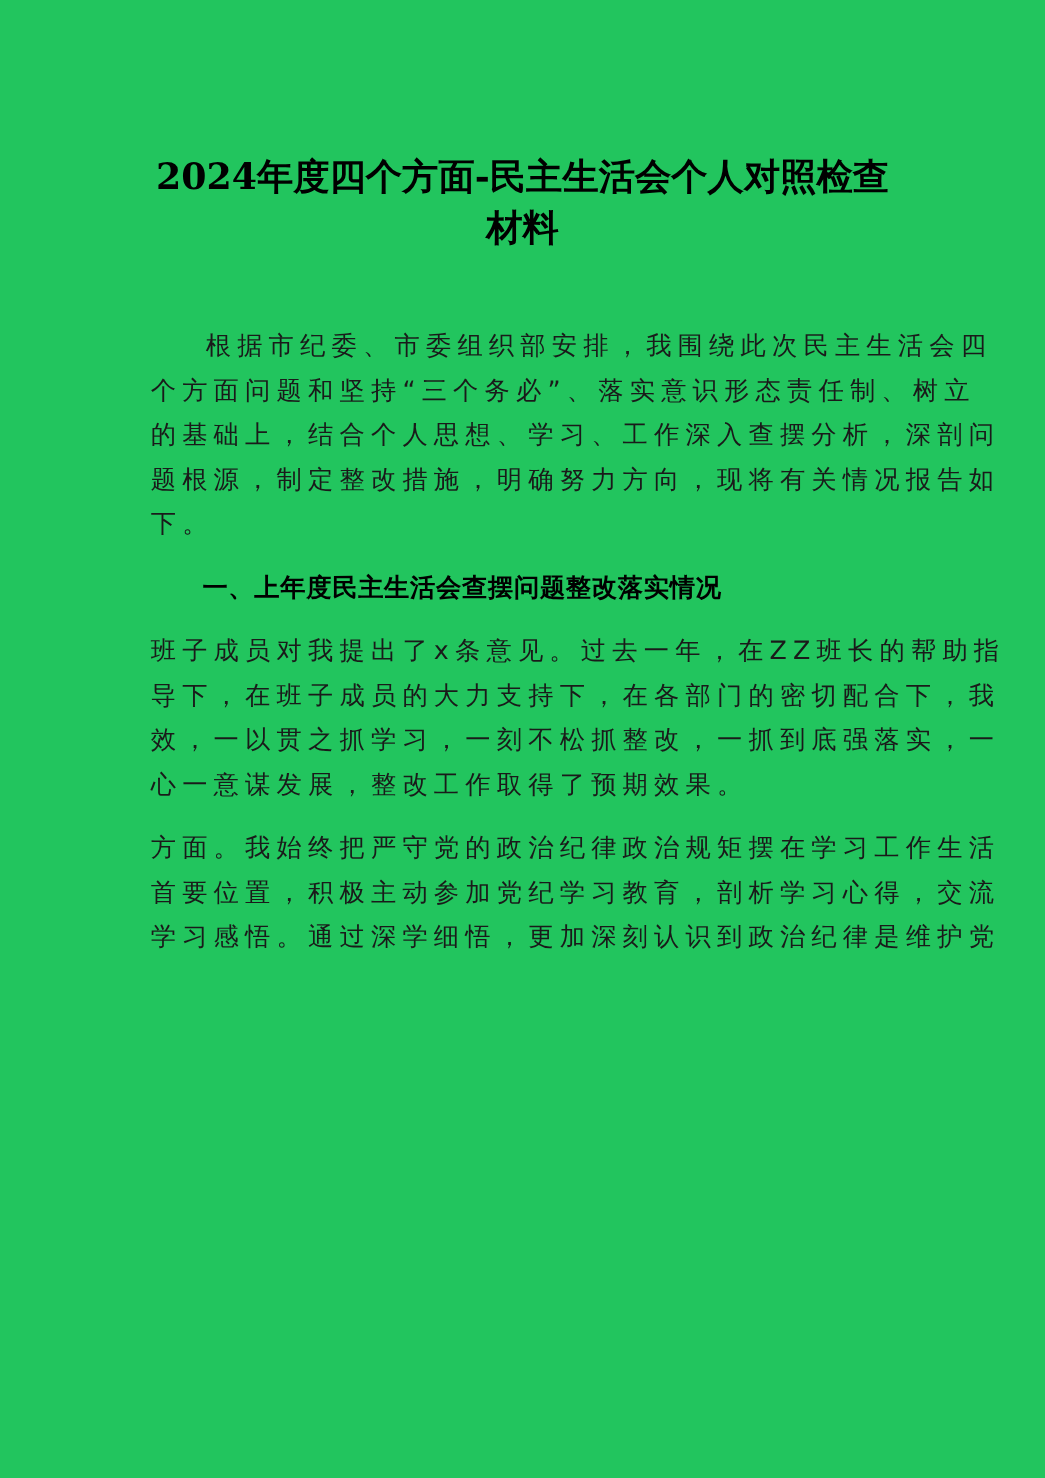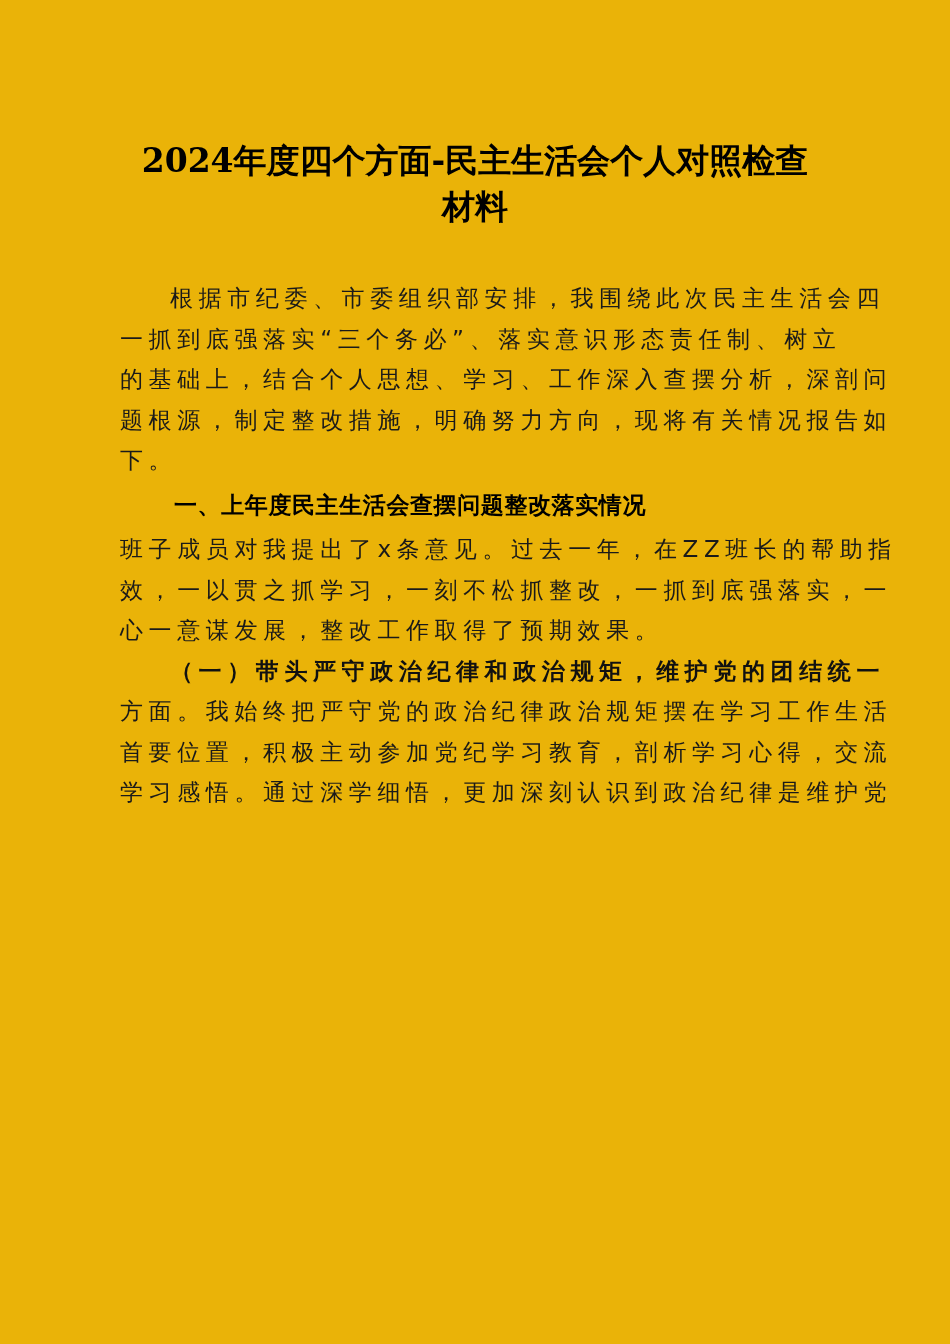--- a/index.html
+++ b/index.html
@@ -13,21 +13,21 @@
       position: relative;
       overflow: hidden;
       color: #111111;
     }
     .page {
       position: absolute;
       left: 0;
       top: 0;
       width: 950px;
       height: 1344px;
-      background: #eab308;
+      background: #22c55e;
     }
     .title {
       position: absolute;
       left: 110px;
       top: 138px;
       width: 730px;
       text-align: center;
       font-family: "DejaVu Serif", "Liberation Serif", serif;
       font-weight: bold;
       font-size: 33px;
@@ -40,21 +40,21 @@
       display: block;
       white-space: nowrap;
     }
     .body {
       position: absolute;
       left: 120px;
       top: 278px;
       width: 702px;
     }
     .para {
-      margin: 0;
+      margin: 17px;
       font-family: "DejaVu Sans", "Liberation Sans", sans-serif;
       font-size: 23px;
       line-height: 40.5px;
       letter-spacing: 5.6px;
       text-indent: 2em;
       text-align: justify;
       color: #1a1a1a;
       font-weight: normal;
     }
     .para .ln {
@@ -63,21 +63,21 @@
       overflow: visible;
     }
     .para .ln.first {
       padding-left: 50px;
     }
     .para .ln + .ln {
       text-indent: 0;
     }
     .para { text-indent: 0; }
     .heading {
-      margin: 4px;
+      margin: 14px;
       font-family: "DejaVu Sans", "Liberation Sans", sans-serif;
       font-size: 23px;
       line-height: 40.5px;
       letter-spacing: 0.6px;
       padding-left: 50px;
       color: #000000;
       font-weight: bold;
       white-space: nowrap;
     }
     .sub {
@@ -92,36 +92,36 @@
 
   <h1 class="title">
     <span class="line">2024年度四个方面-民主生活会个人对照检查</span>
     <span class="line">材料</span>
   </h1>
 
   <div class="body">
 
     <p class="para">
       <span class="ln first">根据市纪委、市委组织部安排，我围绕此次民主生活会四</span>
-      <span class="ln">一抓到底强落实“三个务必”、落实意识形态责任制、树立</span>
+      <span class="ln">个方面问题和坚持“三个务必”、落实意识形态责任制、树立</span>
       <span class="ln">的基础上，结合个人思想、学习、工作深入查摆分析，深剖问</span>
       <span class="ln">题根源，制定整改措施，明确努力方向，现将有关情况报告如</span>
       <span class="ln">下。</span>
     </p>
 
     <h2 class="heading">一、上年度民主生活会查摆问题整改落实情况</h2>
 
     <p class="para">
       <span class="ln">班子成员对我提出了x条意见。过去一年，在ZZ班长的帮助指</span>
+      <span class="ln">导下，在班子成员的大力支持下，在各部门的密切配合下，我</span>
       <span class="ln">效，一以贯之抓学习，一刻不松抓整改，一抓到底强落实，一</span>
       <span class="ln">心一意谋发展，整改工作取得了预期效果。</span>
     </p>
 
 
     <p class="para">
-      <span class="ln first sub">（一）带头严守政治纪律和政治规矩，维护党的团结统一</span>
       <span class="ln">方面。我始终把严守党的政治纪律政治规矩摆在学习工作生活</span>
       <span class="ln">首要位置，积极主动参加党纪学习教育，剖析学习心得，交流</span>
       <span class="ln">学习感悟。通过深学细悟，更加深刻认识到政治纪律是维护党</span>
     </p>
 
   </div>
 </div>
 
 </body></html>

